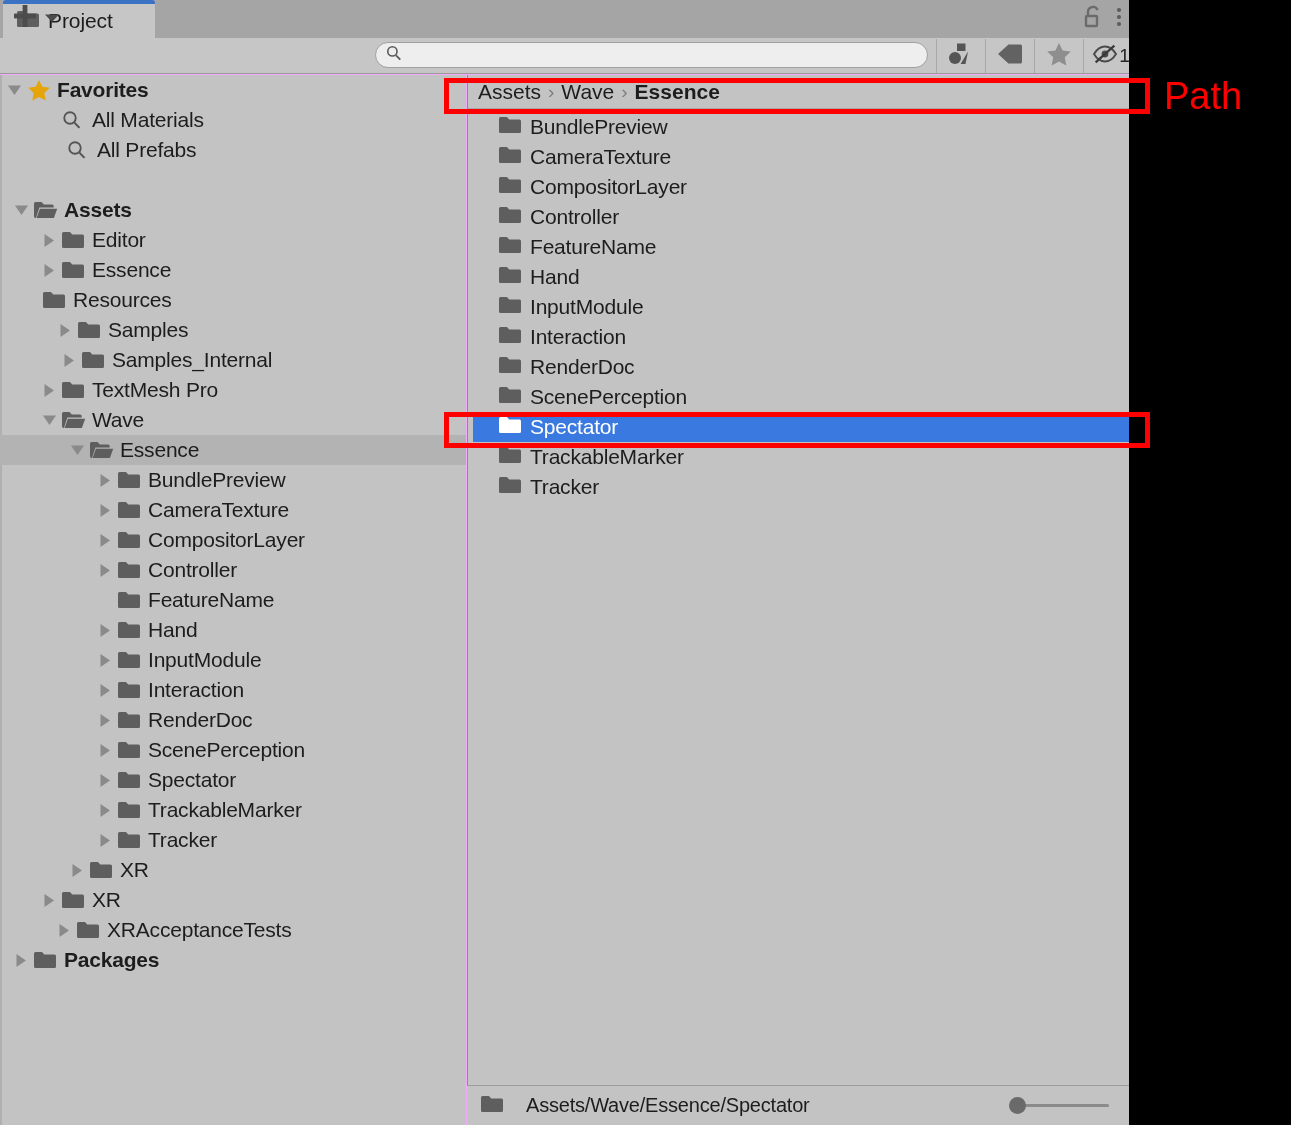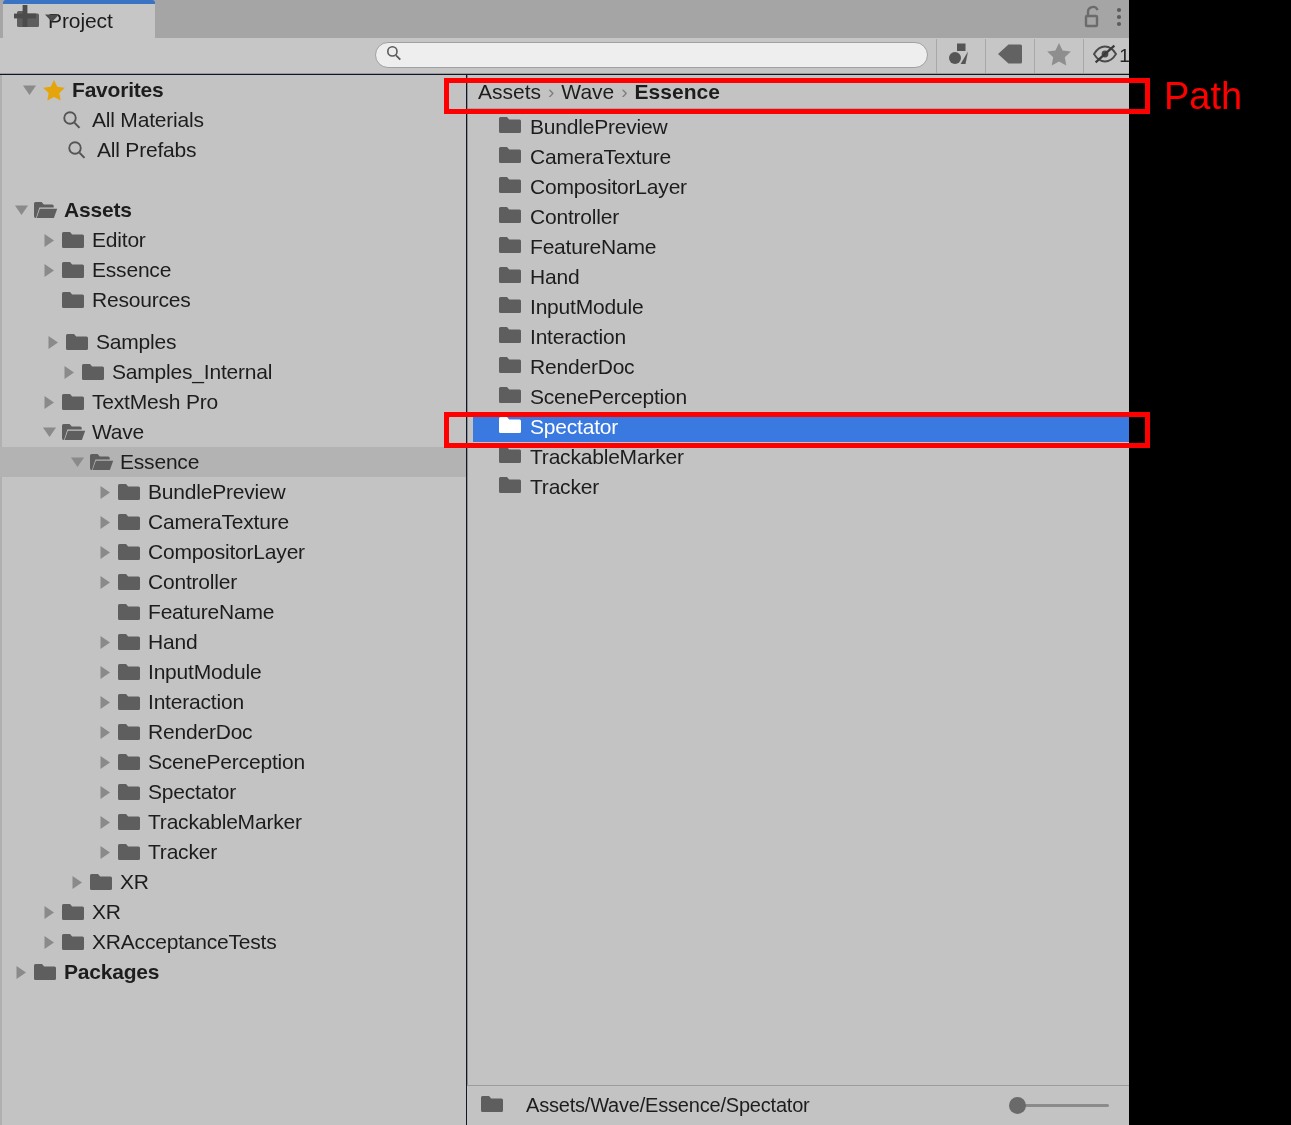--- a/index.html
+++ b/index.html
@@ -16,21 +16,21 @@
     position: relative;
   }
 
   
   #project-window {
     position: absolute;
     left: 0;
     top: 0;
     width: 1129px;
     height: 1125px;
-    background: #0f172a;
+    background: #f0abfc;
     overflow: hidden;
   }
 
   
   .tabbar {
     position: absolute;
     left: 0; top: 0;
     width: 1129px; height: 38px;
     background: #a5a5a5;
   }
@@ -336,21 +336,21 @@
           <path d="M3.6 19.4 22.4 2.6" stroke="#3a3a3a" stroke-width="2.2"></path>
         </svg>
       </span>
       <span class="cnt">1</span>
     </div>
   </div>
 
   <div class="tree-panel">
     <div class="edge"></div>
     <div id="tree-rows">
-        <div class="trow bold" style="padding-left: 16px;">
+        <div class="trow bold" style="padding-left: 1px;">
           <span class="arrow-slot">
             <svg width="15" height="13" viewBox="0 0 15 13">
               <path d="M1 1.5h13L7.5 11Z" fill="#8a8a8a"></path>
             </svg>
           </span>
           <span class="icon-slot">
             <svg width="24" height="23" viewBox="0 0 26 25">
               <path d="M13 1l3.6 7.5 8.2 1.1-6 5.7 1.5 8.1L13 19.6 5.7 23.4l1.5-8.1-6-5.7 8.2-1.1Z" fill="#e5a50a"></path>
             </svg>
           </span>
@@ -414,30 +414,30 @@
               <path d="M1.5 1 11 7.5 1.5 14Z" fill="#8a8a8a"></path>
             </svg>
           </span>
           <span class="icon-slot">
             <svg width="22" height="18" viewBox="0 0 22 18">
               <path d="M0 2.5A1.5 1.5 0 0 1 1.5 1H8l2.2 2.4H20.5A1.5 1.5 0 0 1 22 4.9V15.5A1.5 1.5 0 0 1 20.5 17H1.5A1.5 1.5 0 0 1 0 15.5Z" fill="#5e5e5e"></path>
             </svg>
           </span>
           <span class="tw-label">Essence</span>
         </div>
-        <div class="trow" style="padding-left: 36px;">
+        <div class="trow" style="padding-left: 17px;">
           <span class="arrow-slot"></span>
           <span class="icon-slot">
             <svg width="22" height="18" viewBox="0 0 22 18">
               <path d="M0 2.5A1.5 1.5 0 0 1 1.5 1H8l2.2 2.4H20.5A1.5 1.5 0 0 1 22 4.9V15.5A1.5 1.5 0 0 1 20.5 17H1.5A1.5 1.5 0 0 1 0 15.5Z" fill="#5e5e5e"></path>
             </svg>
           </span>
           <span class="tw-label">Resources</span>
         </div>
-        <div class="trow" style="padding-left: 40px; margin-top: 12px;">
+        <div class="trow" style="padding-left: 52px;">
           <span class="arrow-slot">
             <svg width="13" height="15" viewBox="0 0 13 15">
               <path d="M1.5 1 11 7.5 1.5 14Z" fill="#8a8a8a"></path>
             </svg>
           </span>
           <span class="icon-slot">
             <svg width="22" height="18" viewBox="0 0 22 18">
               <path d="M0 2.5A1.5 1.5 0 0 1 1.5 1H8l2.2 2.4H20.5A1.5 1.5 0 0 1 22 4.9V15.5A1.5 1.5 0 0 1 20.5 17H1.5A1.5 1.5 0 0 1 0 15.5Z" fill="#5e5e5e"></path>
             </svg>
           </span>
@@ -681,21 +681,21 @@
               <path d="M1.5 1 11 7.5 1.5 14Z" fill="#8a8a8a"></path>
             </svg>
           </span>
           <span class="icon-slot">
             <svg width="22" height="18" viewBox="0 0 22 18">
               <path d="M0 2.5A1.5 1.5 0 0 1 1.5 1H8l2.2 2.4H20.5A1.5 1.5 0 0 1 22 4.9V15.5A1.5 1.5 0 0 1 20.5 17H1.5A1.5 1.5 0 0 1 0 15.5Z" fill="#5e5e5e"></path>
             </svg>
           </span>
           <span class="tw-label">XR</span>
         </div>
-        <div class="trow" style="padding-left: 36px;">
+        <div class="trow" style="padding-left: 36px; margin-left: 15px;">
           <span class="arrow-slot">
             <svg width="13" height="15" viewBox="0 0 13 15">
               <path d="M1.5 1 11 7.5 1.5 14Z" fill="#8a8a8a"></path>
             </svg>
           </span>
           <span class="icon-slot">
             <svg width="22" height="18" viewBox="0 0 22 18">
               <path d="M0 2.5A1.5 1.5 0 0 1 1.5 1H8l2.2 2.4H20.5A1.5 1.5 0 0 1 22 4.9V15.5A1.5 1.5 0 0 1 20.5 17H1.5A1.5 1.5 0 0 1 0 15.5Z" fill="#5e5e5e"></path>
             </svg>
           </span>

